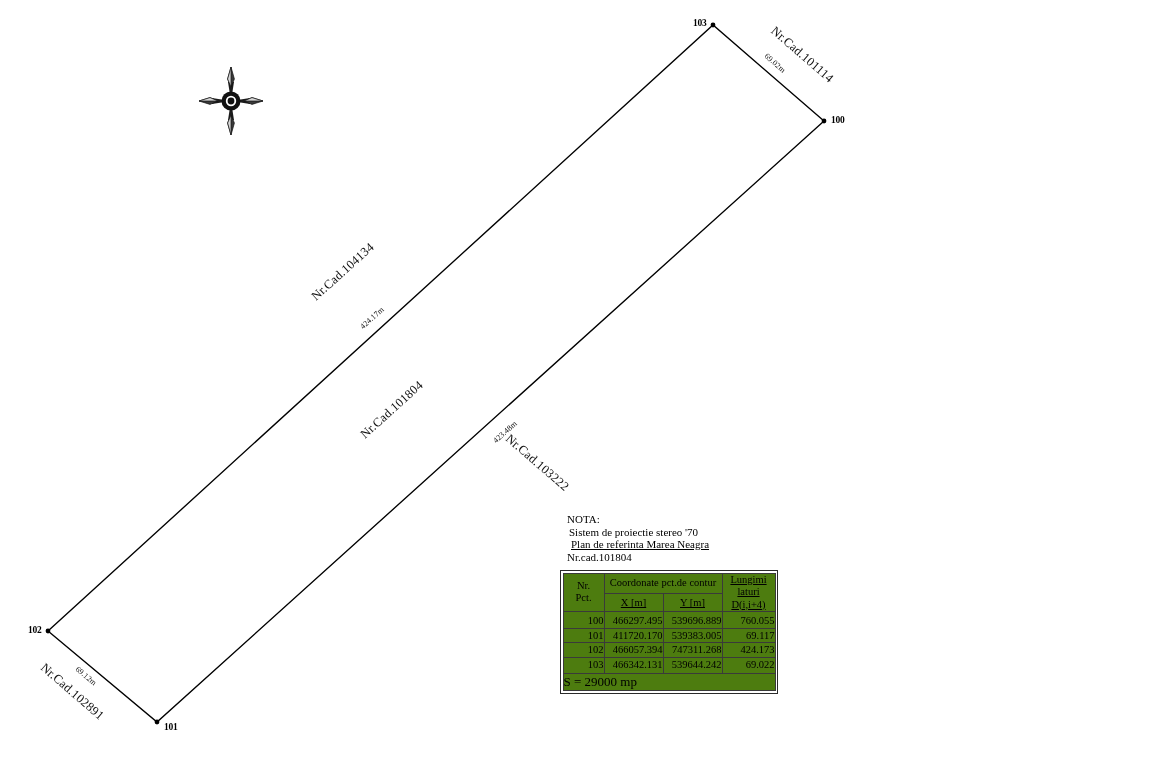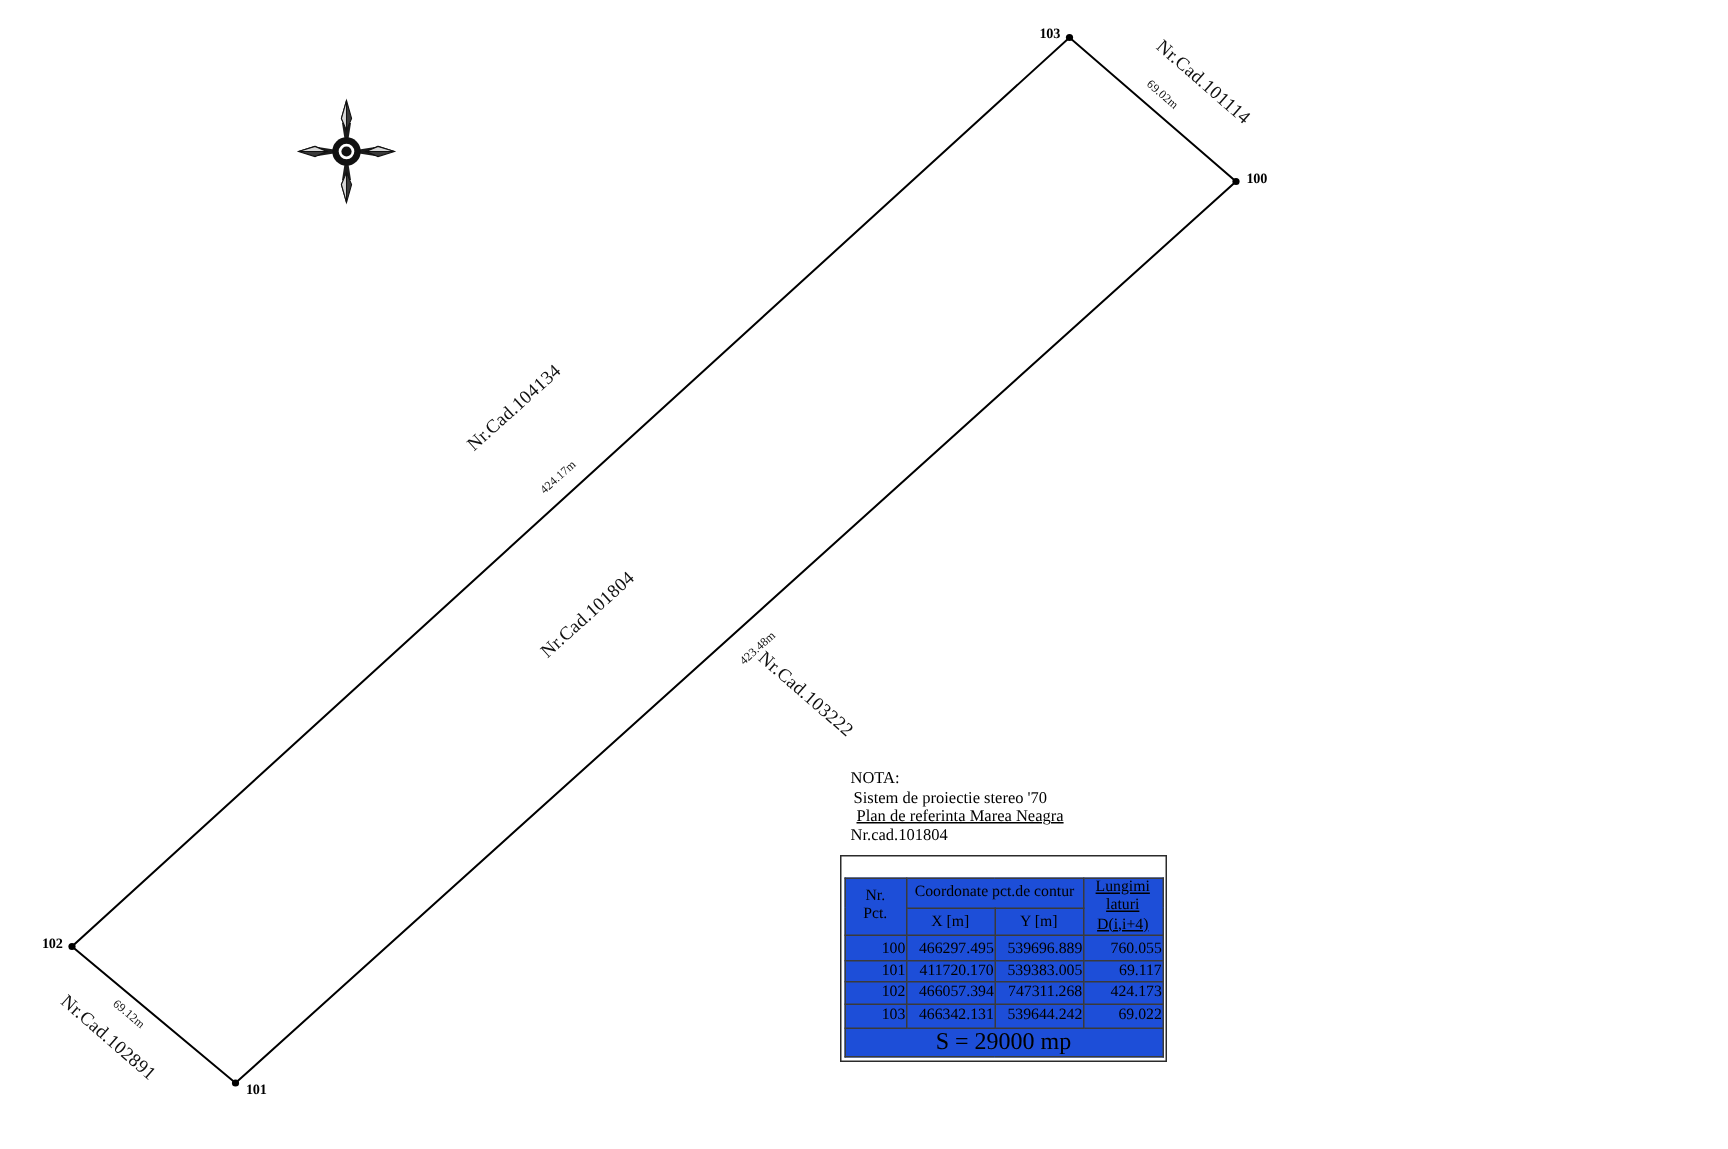--- a/index.html
+++ b/index.html
@@ -73,57 +73,56 @@
     width: 218px;
     border: 1px solid #2b2b2b;
     padding: 1.5px;
     background: #fff;
     box-sizing: border-box;
   }
   table.coords {
     border-collapse: collapse;
     width: 100%;
     font-size: 10.5px;
-    background: #1d4ed8;
-    margin-top: 12px;
+    background: #4d7c0f;
   }
   table.coords td, table.coords th {
     border: 1px solid #3a3a3a;
     padding: 0;
     font-weight: normal;
     font-family: "Liberation Serif", "DejaVu Serif", serif;
   }
   .hdr-cell {
     text-align: center;
     vertical-align: middle;
     line-height: 12.5px;
     padding: 2px 2px;
   }
   .hdr-nr { width: 40px; }
   .hdr-span { }
   .hdr-lung { width: 52px; font-size: 10.5px; text-decoration: underline; }
   .sub-cell {
     text-align: center;
     padding: 2px 2px 3px 2px;
+    text-decoration: underline;
   }
   td.num {
     text-align: right;
     padding: 0px 5px 0px 3px;
     line-height: 13.6px;
     border-top: none;
     border-bottom: none;
   }
   td.num.firstrow { padding-top: 2px; }
   td.num.lastrow { padding-bottom: 2px; }
   tr.first-body td { border-top: 1px solid #3a3a3a; }
   tr.last-body td { border-bottom: 1px solid #3a3a3a; }
   .total-cell {
-    text-align: center;
     padding: 4px 0 5px 0;
-    font-size: 16px;
+    font-size: 13px;
   }
 </style>
 </head>
 <body>
 
 <svg id="plan" viewBox="0 0 1152 766" xmlns="http://www.w3.org/2000/svg">
 
   <polygon points="824,121 157,722 48,631 713,25" fill="none" stroke="#000000" stroke-width="1.35" stroke-linejoin="miter"></polygon>
 
   <circle cx="824" cy="121" r="2.4" fill="#000"></circle>

